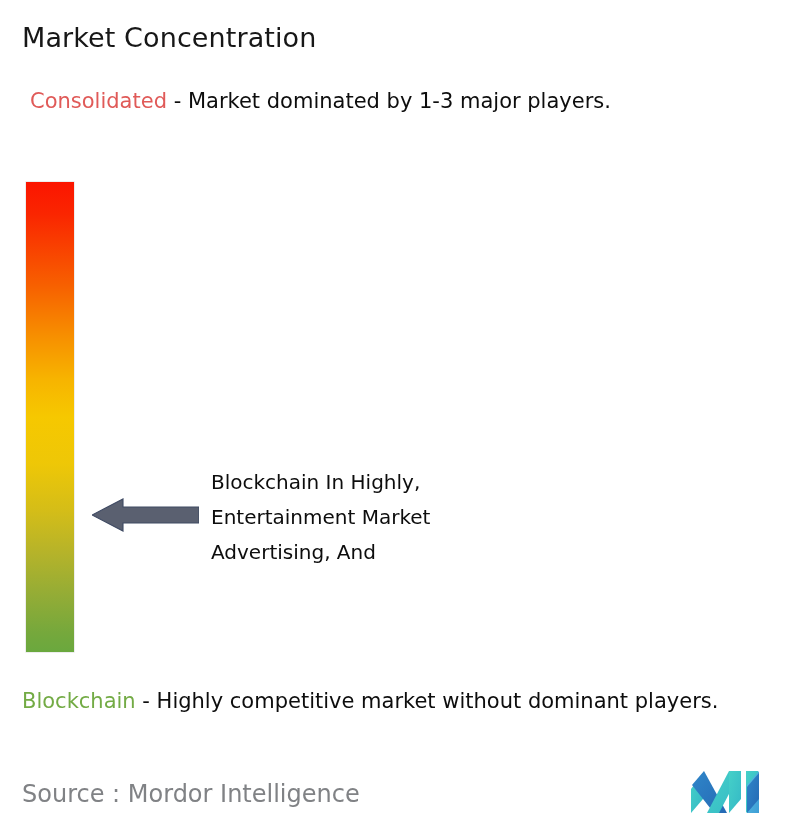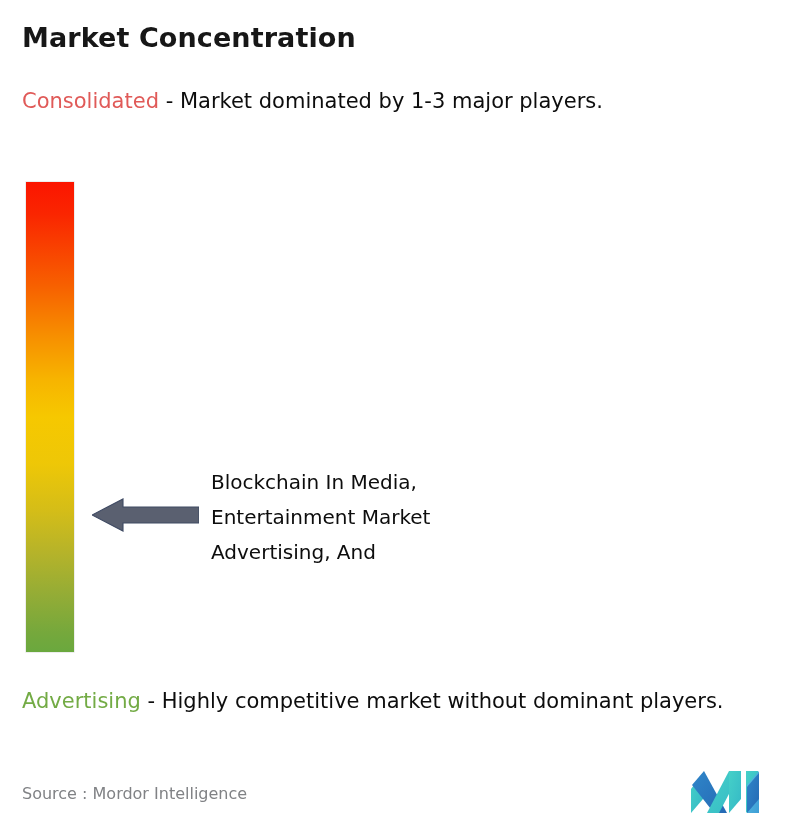--- a/index.html
+++ b/index.html
@@ -23,38 +23,39 @@
     background: #ffffff;
   }
 
   
   .chart-title {
     position: absolute;
     left: 22px;
     top: 20px;
     font-size: 27px;
     line-height: 36px;
-    font-weight: 700;
+    font-weight: 400;
     color: #171717;
     letter-spacing: 0.1px;
     white-space: nowrap;
   }
 
   
   .caption-top {
     position: absolute;
     left: 22px;
     top: 86px;
     width: 752px;
     font-size: 21px;
     line-height: 31px;
     color: #0d0d0d;
   }
   .label-consolidated {
     color: #e05a58;
+    margin-left: 8px;
   }
   .label-fragmented {
     color: #73ab45;
   }
 
   
   .gradient-bar {
     position: absolute;
     left: 26px;
     top: 182px;
@@ -107,21 +108,21 @@
     font-size: 21px;
     line-height: 31px;
     color: #0d0d0d;
   }
 
   
   .source-line {
     position: absolute;
     left: 22px;
     top: 781px;
-    font-size: 16px;
+    font-size: 24px;
     line-height: 26px;
     color: #808285;
     white-space: nowrap;
   }
 
   
   .brand-logo {
     position: absolute;
     left: 689px;
     top: 769px;
@@ -142,27 +143,27 @@
 
   <div class="gradient-bar"></div>
 
   <div class="pointer-arrow">
     <svg width="107" height="36" viewBox="0 0 107 36" xmlns="http://www.w3.org/2000/svg">
       <polygon points="0,18 31,2 31,10 107,10 107,26 31,26 31,34" fill="#5a6070" stroke="#3f4a63" stroke-width="1.1"></polygon>
     </svg>
   </div>
 
   <div class="market-label">
-    <div>Blockchain In Media,</div>
+    <div>Blockchain In Highly,</div>
     <div>Entertainment Market</div>
     <div>Advertising, And</div>
   </div>
 
   <div class="caption-bottom">
-    <span class="label-fragmented">Advertising</span><span>  -  Highly competitive market without dominant players.</span>
+    <span class="label-fragmented">Blockchain</span><span>  -  Highly competitive market without dominant players.</span>
   </div>
 
   <div class="source-line">
     <span>Source :</span>
     <span>Mordor Intelligence</span>
   </div>
 
   <div class="brand-logo">
     <svg width="80" height="46" viewBox="0 0 80 46" xmlns="http://www.w3.org/2000/svg">
       <defs>

